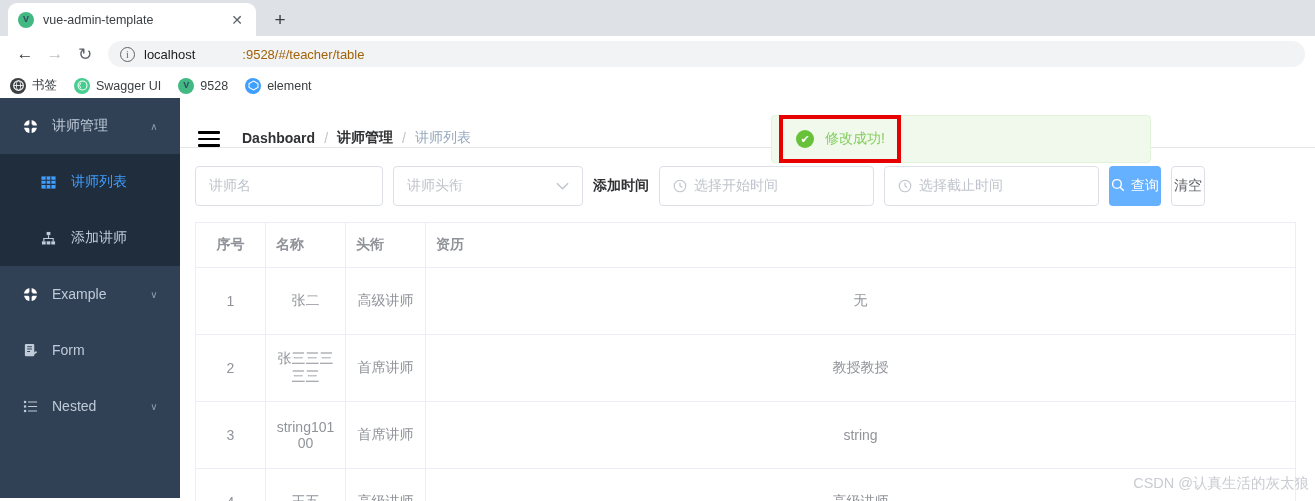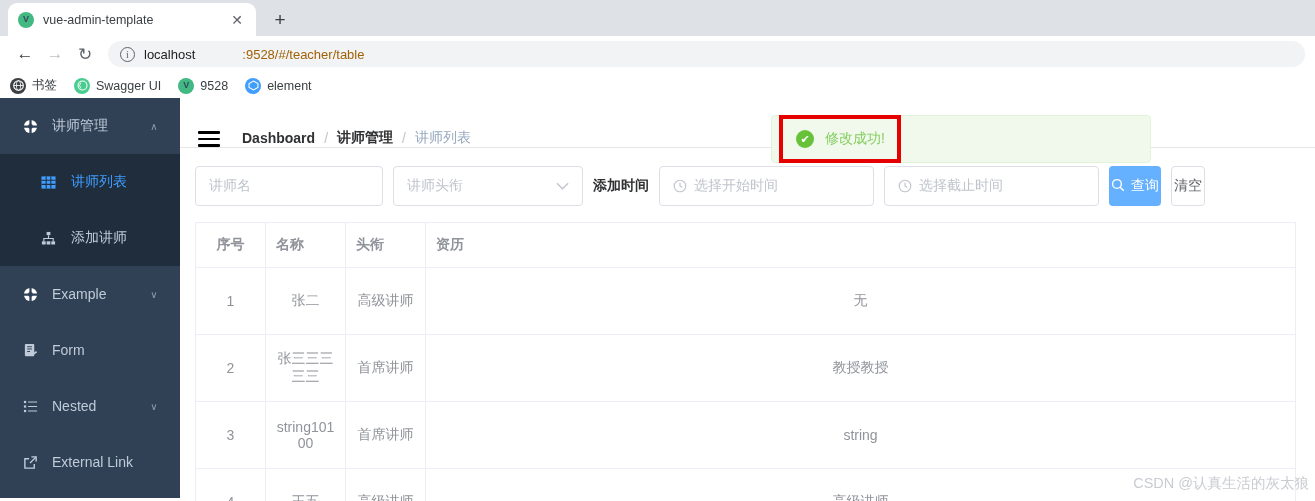--- a/index.html
+++ b/index.html
@@ -340,31 +340,20 @@
               <rect x="1" y="2" width="2.4" height="2.4" fill="#bfcbd9"></rect>
               <rect x="1" y="6.8" width="2.4" height="2.4" fill="#bfcbd9"></rect>
               <rect x="1" y="11.6" width="2.4" height="2.4" fill="#bfcbd9"></rect>
               <path d="M5.4 3.2 H15 M5.4 8 H15 M5.4 12.8 H15" stroke="#bfcbd9" stroke-width="1.3"></path>
             </svg>
         </span>
         <span class="mi-label">Nested</span>
         <span class="mi-arrow">∨</span>
       </div>
 
-      <div class="menu-item">
-        <span class="mi-ico">
-          <svg width="15" height="15" viewBox="0 0 16 16">
-              <path d="M9 2 H14 V7" stroke="#bfcbd9" stroke-width="1.5" fill="none"></path>
-              <path d="M14 2 L7.5 8.5" stroke="#bfcbd9" stroke-width="1.5"></path>
-              <path d="M12 9.5 V14 H2 V4 H6.5" stroke="#bfcbd9" stroke-width="1.5" fill="none"></path>
-            </svg>
-        </span>
-        <span class="mi-label">External Link</span>
-        <span class="mi-arrow"></span>
-      </div>
     </div>
 
     <div class="main">
 
       <div class="navbar">
         <div class="hamburger">
           <i></i>
             <i></i>
             <i></i>
         </div>

